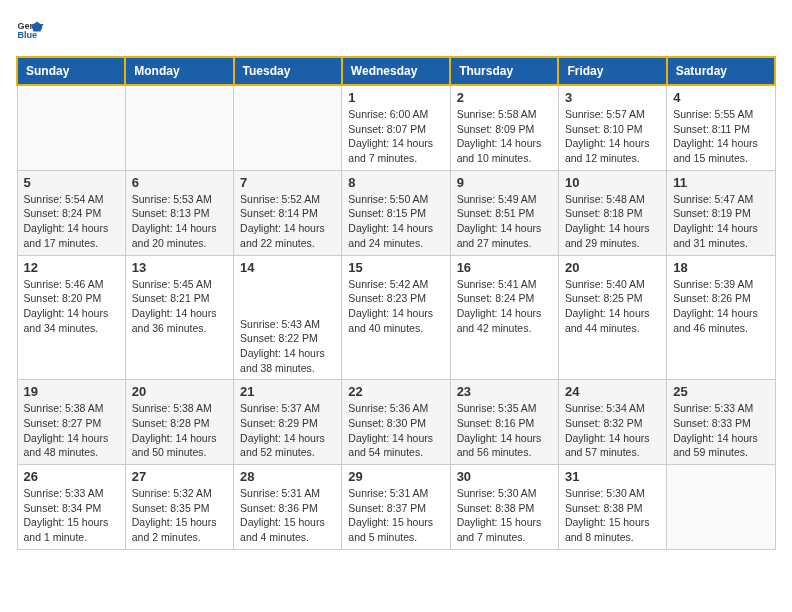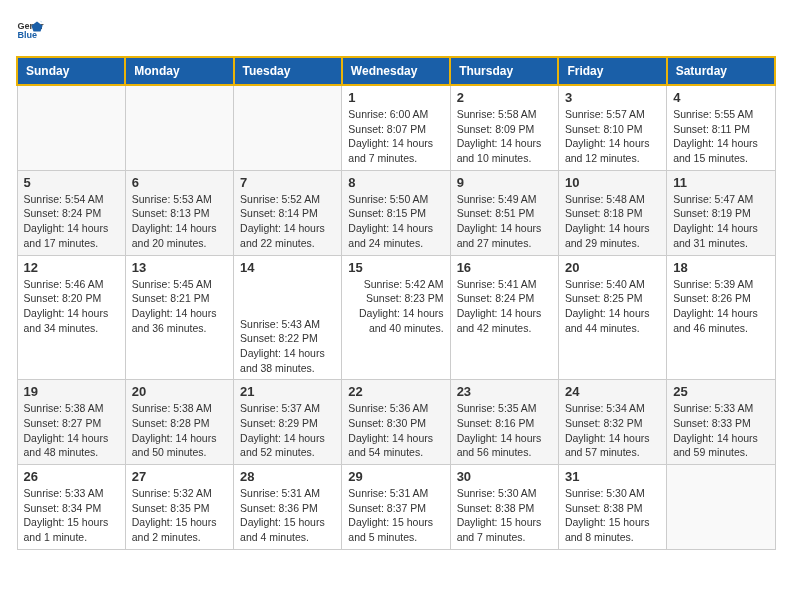--- a/index.html
+++ b/index.html
@@ -212,21 +212,21 @@
         </td>
         <td>
           <span class="day-number">14</span>
           <div class="day-info" style="white-space: pre-line; margin-top: 42px;">Sunrise: 5:43 AM
 Sunset: 8:22 PM
 Daylight: 14 hours
 and 38 minutes.</div>
         </td>
         <td>
           <span class="day-number">15</span>
-          <div class="day-info" style="white-space: pre-line; text-align: right;">Sunrise: 5:42 AM
+          <div class="day-info" style="white-space: pre-line;">Sunrise: 5:42 AM
 Sunset: 8:23 PM
 Daylight: 14 hours
 and 40 minutes.</div>
         </td>
         <td>
           <span class="day-number">16</span>
           <div class="day-info" style="white-space: pre-line;">Sunrise: 5:41 AM
 Sunset: 8:24 PM
 Daylight: 14 hours
 and 42 minutes.</div>

